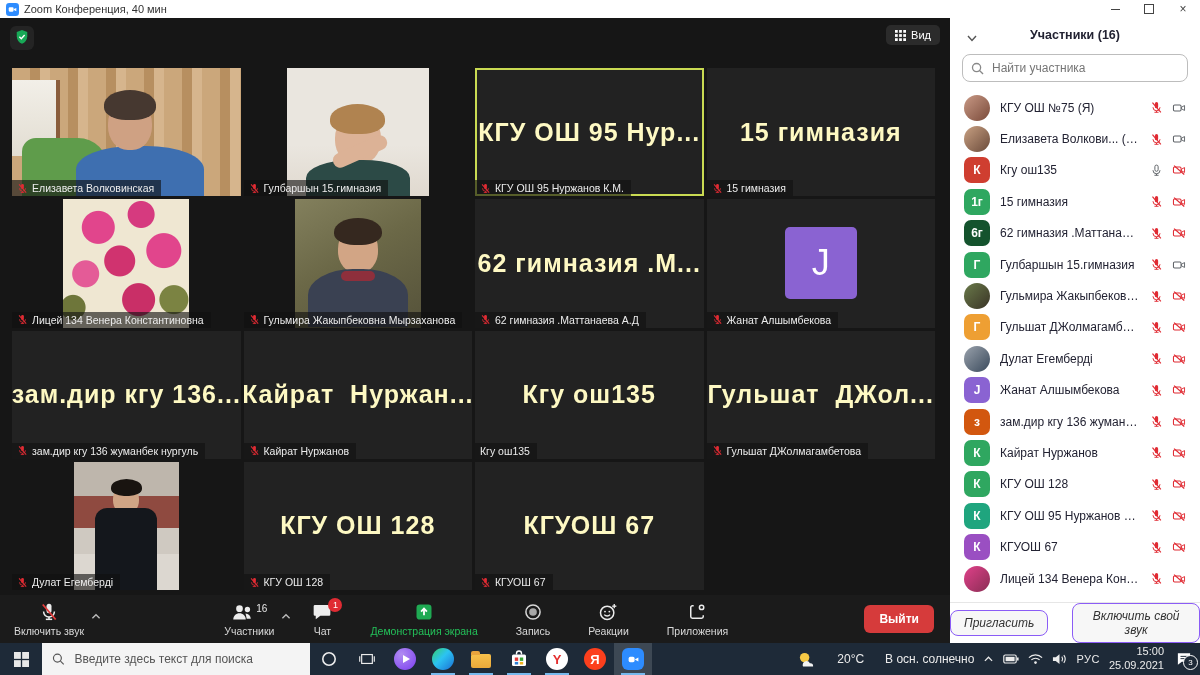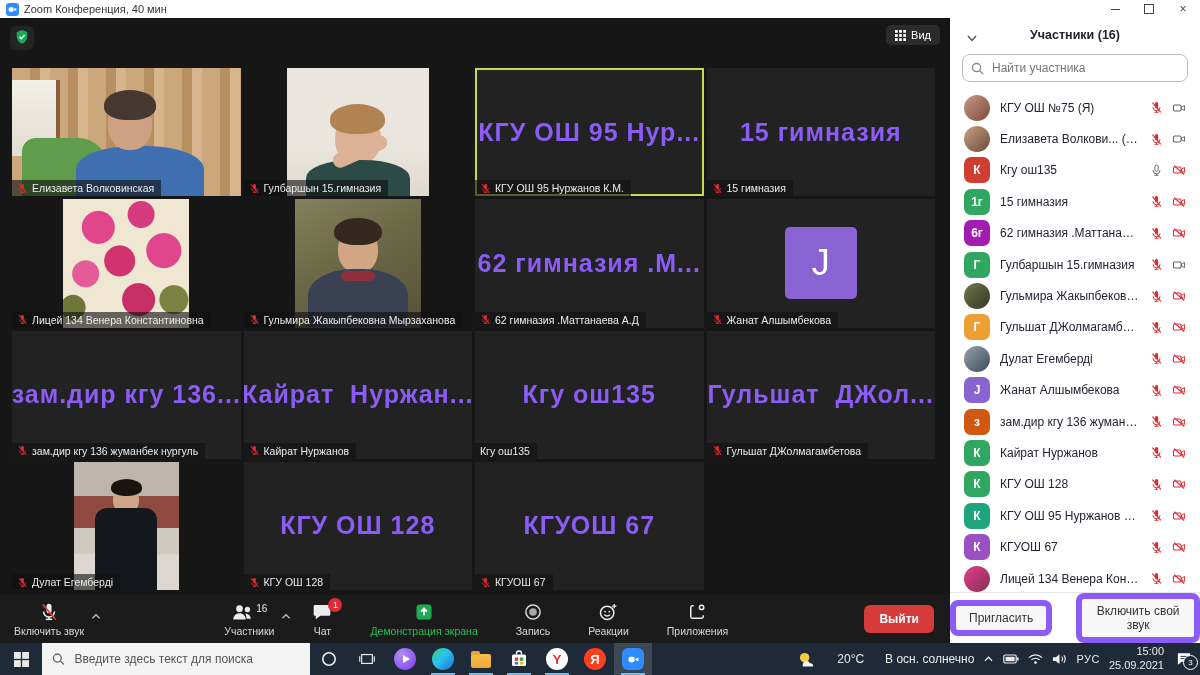--- a/index.html
+++ b/index.html
@@ -17,21 +17,21 @@
   
   .app{position:absolute;top:18px;bottom:32px;left:0;right:0;display:flex;}
   .stage{position:relative;flex:0 0 950px;background:#161616;}
   .shield{position:absolute;left:10px;top:8px;background:#242424;border-radius:6px;padding:3px 5px 1px;}
   .view-btn{position:absolute;right:10px;top:7px;background:#2b2b2b;border:none;border-radius:5px;color:#fff;font-size:11px;display:flex;align-items:center;gap:5px;padding:4px 9px;font-family:inherit;}
 
   
   .grid{position:absolute;left:12px;top:50px;width:923px;height:522px;display:grid;grid-template-columns:repeat(4,1fr);grid-template-rows:repeat(4,1fr);gap:3px;}
   .tile{position:relative;background:#222;overflow:hidden;}
   .tile.active{box-shadow:inset 0 0 0 2px var(--active,#c9da52);}
-  .tile-big{position:absolute;inset:0;display:flex;align-items:center;justify-content:center;color:#8b5cf6;font-weight:bold;font-size:25px;letter-spacing:1px;white-space:pre;}
+  .tile-big{position:absolute;inset:0;display:flex;align-items:center;justify-content:center;color:#fef9c3;font-weight:bold;font-size:25px;letter-spacing:1px;white-space:pre;}
   .tile-avatar{position:absolute;left:50%;top:50%;transform:translate(-50%,-50%);width:72px;height:72px;border-radius:5px;display:flex;align-items:center;justify-content:center;color:#fff;font-size:36px;}
   .tile-label{position:absolute;left:0;bottom:0;display:flex;align-items:center;gap:4px;background:rgba(16,16,16,.62);color:#ececec;font-size:10.5px;padding:2px 7px 2px 5px;max-width:96%;white-space:nowrap;z-index:5;}
 
   
   .scene{position:absolute;inset:0;}
   .scene i,.strip i{position:absolute;display:block;}
   .head{border-radius:50% 50% 45% 45%;background:#cfa284;}
   .head:before{content:"";position:absolute;left:-10%;top:-16%;width:120%;height:58%;border-radius:50% 50% 42% 42%;background:#3c2e26;}
   .torso{border-radius:45% 45% 0 0;}
   .sc-curtains{background:repeating-linear-gradient(90deg,#cba77b 0 18px,#b78f60 18px 28px,#d6b58d 28px 38px);}
@@ -94,21 +94,21 @@
   .sb-search svg{position:absolute;left:9px;top:8px;}
   .sb-search input{width:100%;height:28px;box-sizing:border-box;border:1px solid #bdbdbd;border-radius:8px;padding:0 8px 0 29px;font-size:12px;color:#333;font-family:inherit;outline:none;background:#fff;}
   .sb-search input::placeholder{color:#767676;}
   .sb-list{flex:1;overflow:hidden;padding-top:2px;}
   .p-row{height:31.4px;display:flex;align-items:center;gap:10px;padding:0 14px;}
   .p-avatar{flex:0 0 26px;width:26px;height:26px;border-radius:7px;color:#fff;font-size:12px;font-weight:bold;display:flex;align-items:center;justify-content:center;}
   .p-avatar.photo{border-radius:50%;}
   .p-name{flex:1;font-size:12px;color:#232333;white-space:nowrap;overflow:hidden;text-overflow:ellipsis;}
   .p-icons{display:flex;align-items:center;gap:9px;flex:0 0 auto;}
   .sb-footer{flex:0 0 38px;border-top:1px solid #e6e6e6;display:flex;align-items:center;justify-content:center;gap:24px;}
-  .sb-btn{background:#f7f7f7;border:6px solid #8b5cf6;border-radius:8px;font-size:12px;color:#333;padding:5px 13px;font-family:inherit;}
+  .sb-btn{background:#f7f7f7;border:1px solid #8b5cf6;border-radius:8px;font-size:12px;color:#333;padding:5px 13px;font-family:inherit;font-style:italic;}
 
   
   .taskbar{position:absolute;left:0;right:0;bottom:0;height:32px;background:#1e2a38;display:flex;align-items:center;color:#ececec;}
   .tk-btn{position:relative;width:38px;height:32px;display:flex;align-items:center;justify-content:center;flex:0 0 auto;}
   .tk-btn.start{width:42px;}
   .tk-btn.running:after{content:"";position:absolute;bottom:0;left:7px;right:7px;height:2px;background:#76b9ed;}
   .tk-btn.focused{background:rgba(255,255,255,.14);}
   .tk-search{width:268px;height:32px;background:#f4f4f4;display:flex;align-items:center;gap:8px;padding:0 10px;box-sizing:border-box;flex:0 0 auto;}
   .tk-search input{border:none;background:transparent;font-size:12px;color:#444;width:100%;font-family:inherit;outline:none;}
   .tk-search input::placeholder{color:#555;}
@@ -623,21 +623,21 @@
               <span style="display:flex">
                 <svg width="14" height="14" viewBox="0 0 24 24">
                   <rect x="2.5" y="6.8" width="13" height="10.4" rx="2" fill="none" stroke="#e02b33" stroke-width="1.8"></rect>
                   <path d="M16.3 10.6l5.2-2.8v8.4l-5.2-2.8z" fill="none" stroke="#e02b33" stroke-width="1.6"></path>
                   <line x1="3.5" y1="4.5" x2="21" y2="19.8" stroke="#e02b33" stroke-width="2.2"></line>
                 </svg>
               </span>
             </span>
           </div>
           <div class="p-row">
-            <span class="p-avatar" style="background:#a21caf">6г</span>
+            <span class="p-avatar" style="background:#14532d">6г</span>
             <span class="p-name">62 гимназия .Маттанаева А.Д</span>
             <span class="p-icons">
               <span style="display:flex">
                 <svg width="13" height="13" viewBox="0 0 24 24">
                   <rect x="9" y="2" width="6" height="11.5" rx="3" fill="#e02b33"></rect>
                   <path d="M5.5 11.5a6.5 6.5 0 0 0 13 0" fill="none" stroke="#e02b33" stroke-width="1.8"></path>
                   <line x1="12" y1="18" x2="12" y2="20.8" stroke="#e02b33" stroke-width="1.8"></line>
                   <line x1="8.2" y1="20.8" x2="15.8" y2="20.8" stroke="#e02b33" stroke-width="1.8"></line>
                   <line x1="4.5" y1="3" x2="20" y2="21" stroke="#e02b33" stroke-width="2.2"></line>
                 </svg>

